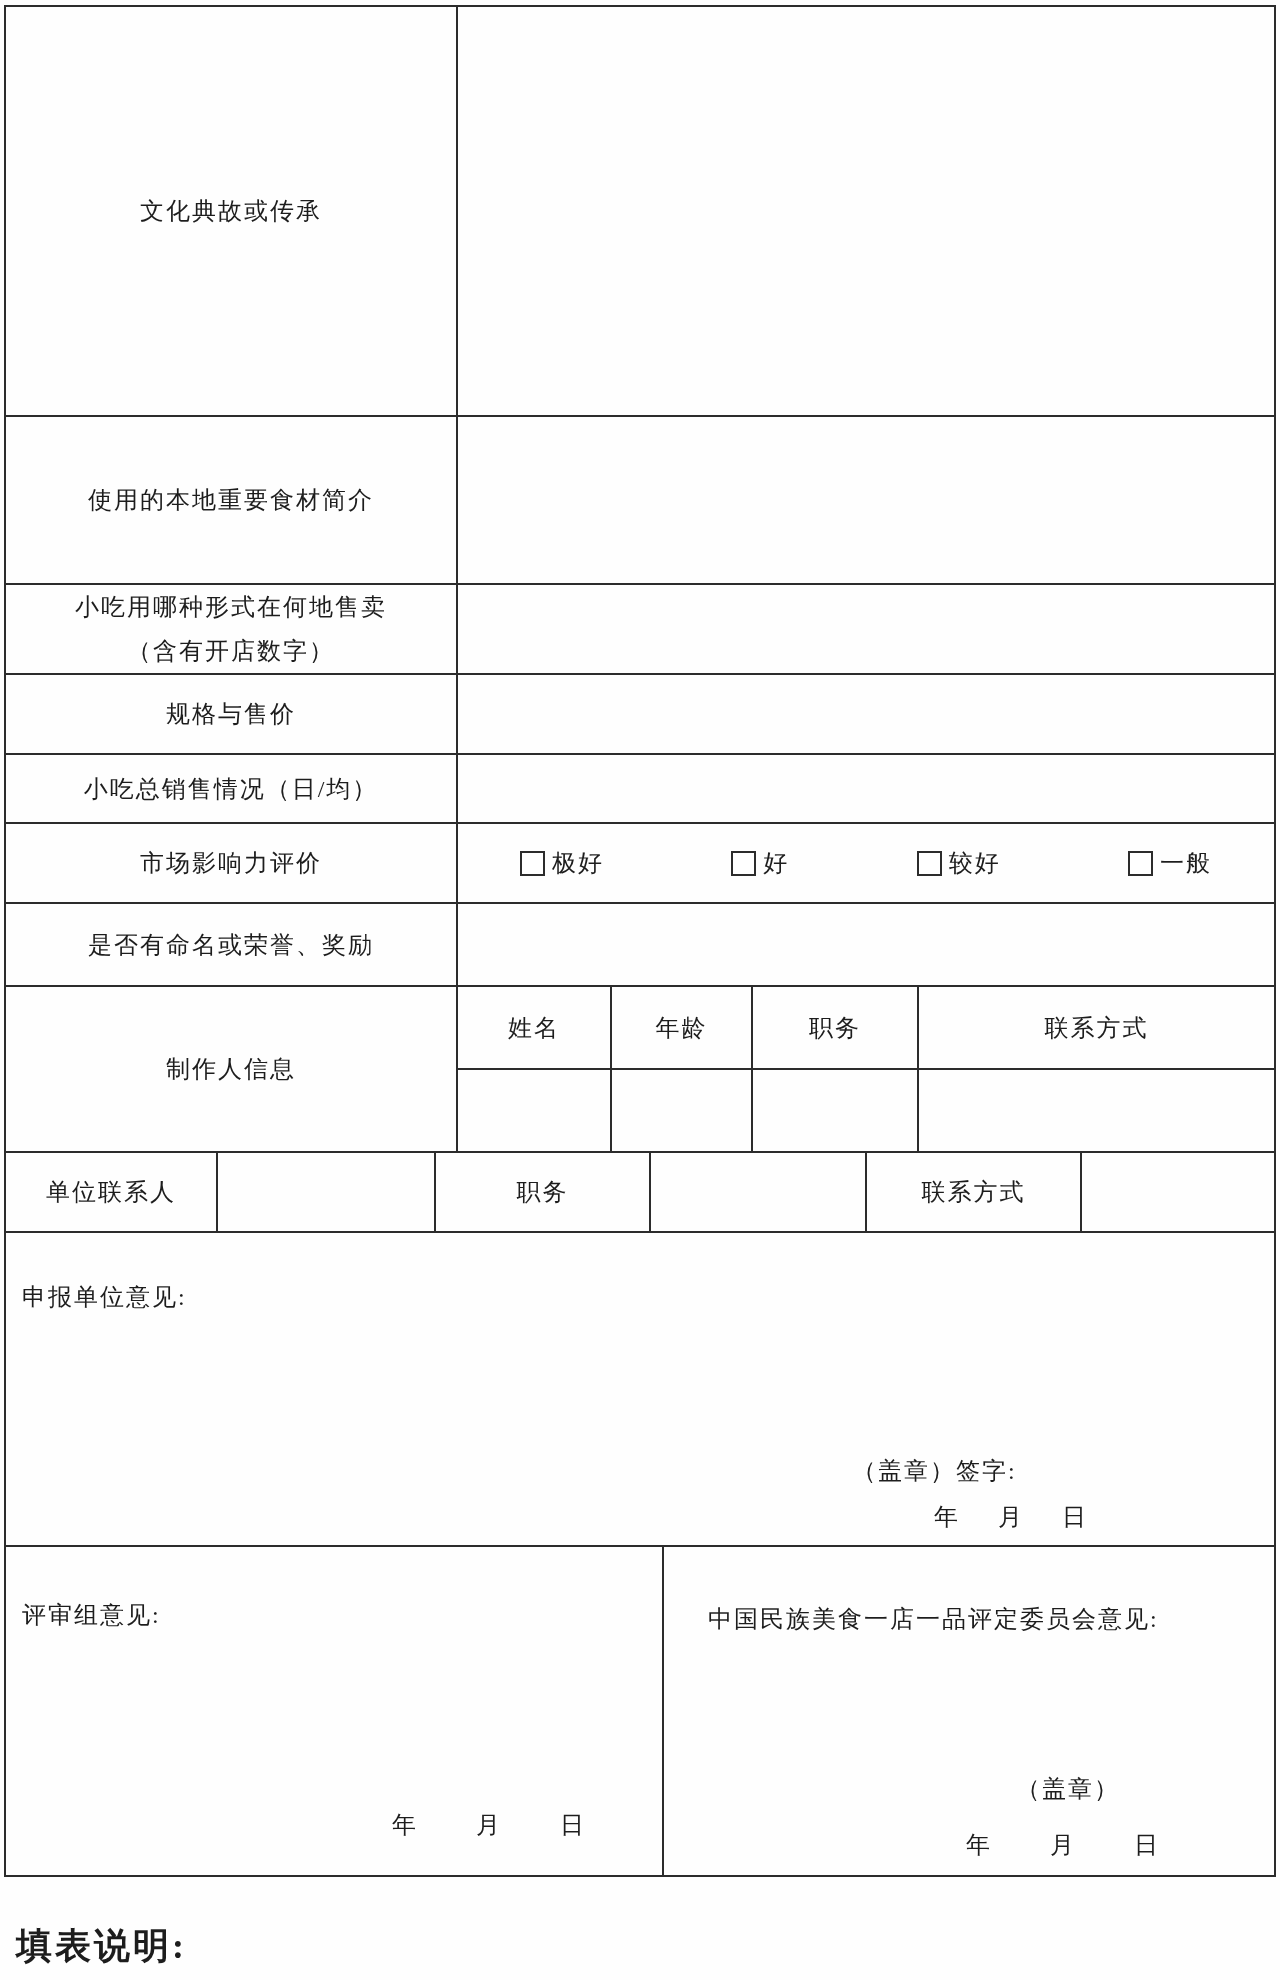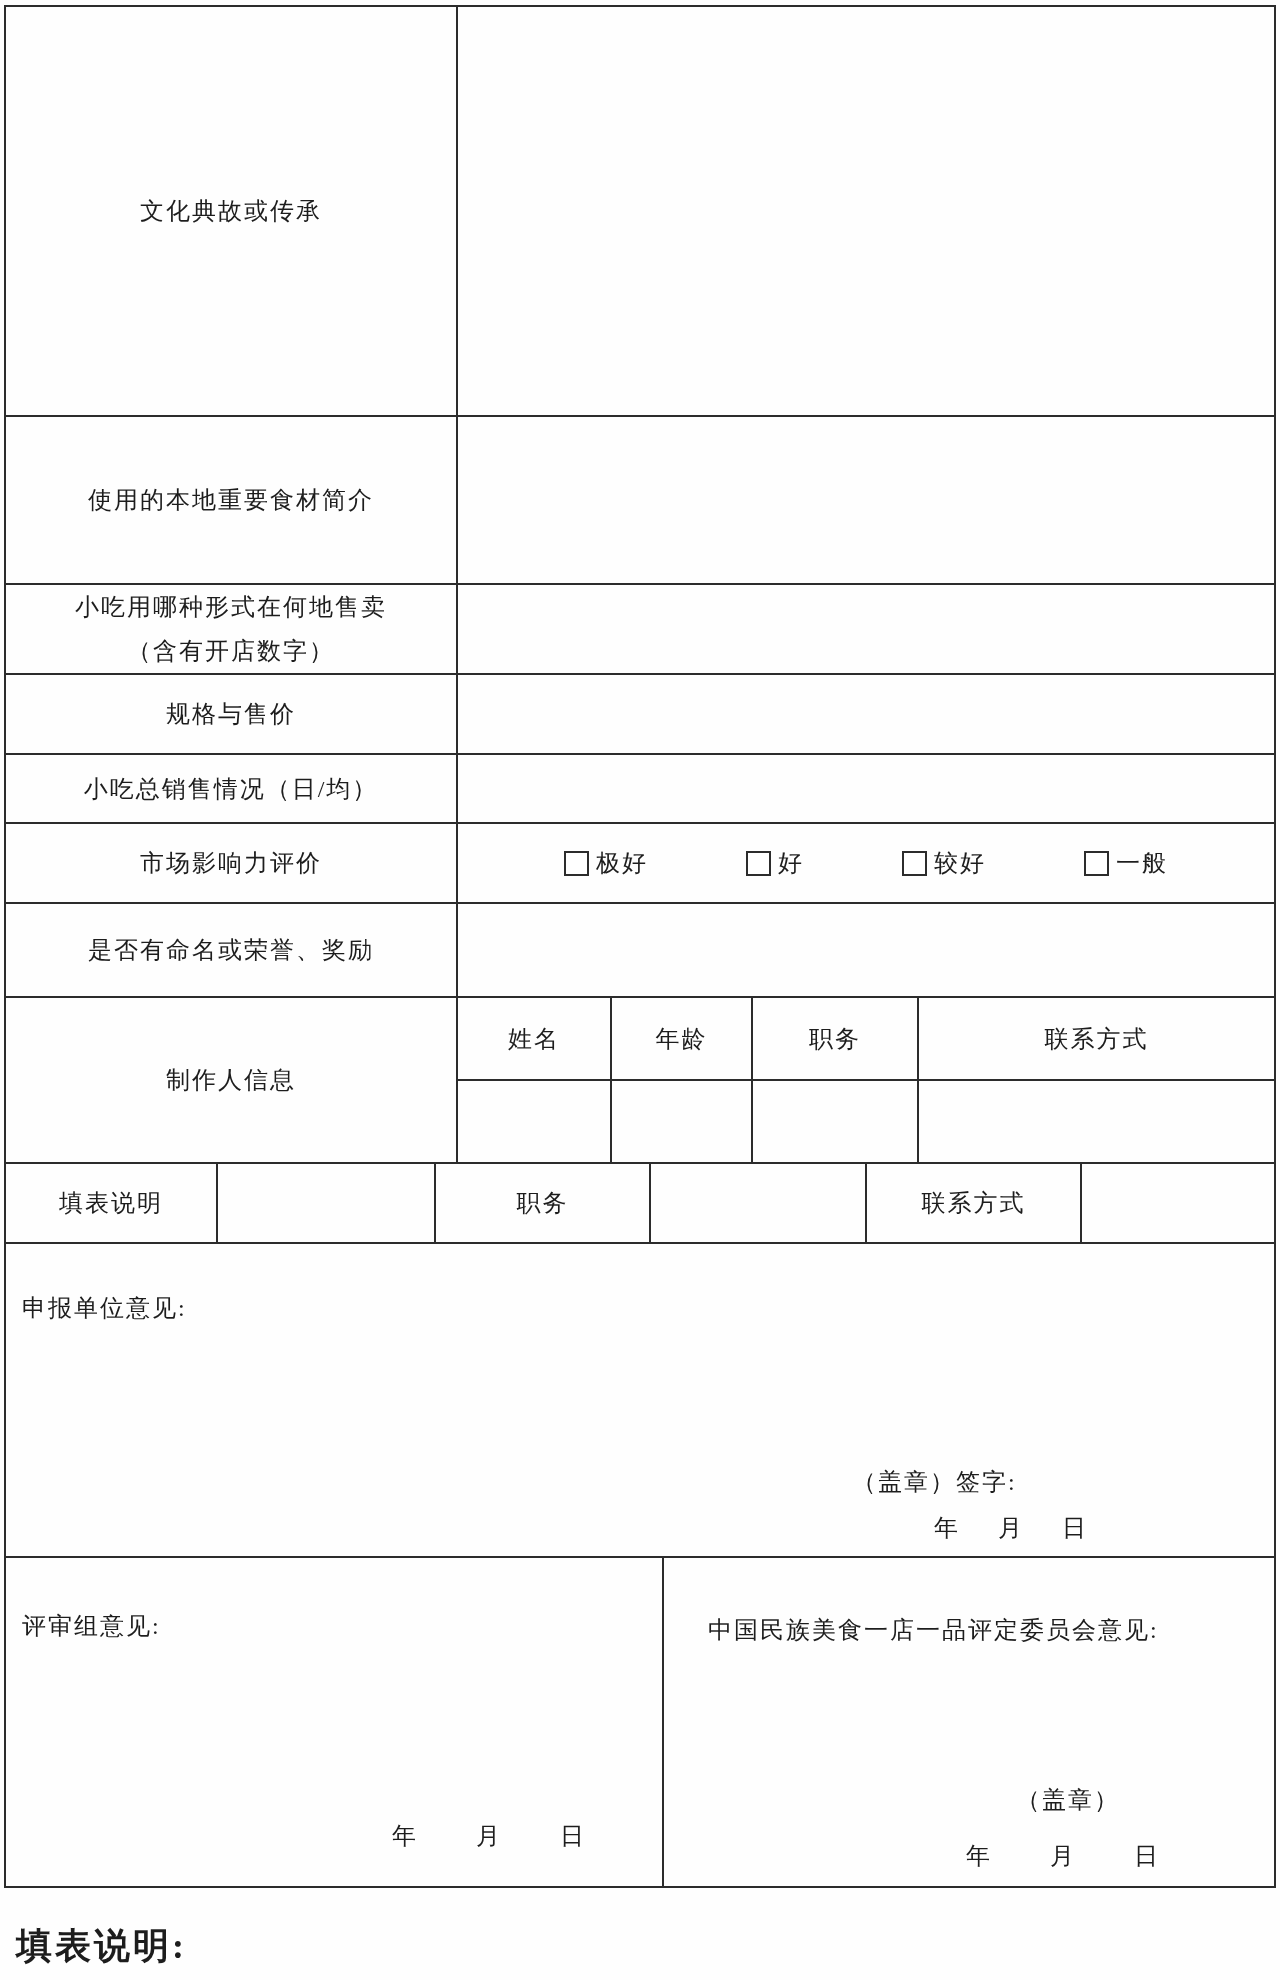--- a/index.html
+++ b/index.html
@@ -29,21 +29,21 @@
   }
   td.lbl { text-align:center; }
   td.rel { position:relative; vertical-align:top;margin-top:16px; }
   .l2 { line-height:44px; }
   .abs { position:absolute; white-space:nowrap; }
 
   .cbrow {
     display:flex;
     justify-content:space-between;
     align-items:center;
-    padding:0 106px;
+    padding:0 62px;
   }
   .cb-item { display:flex; align-items:center; }
   .cb-box {
     display:inline-block;
     width:25px; height:25px;
     border:2px solid #2c2c2c;
     background:#fff;
     margin-right:7px;
     flex:none;
   }
@@ -133,21 +133,21 @@
               <span>较好</span>
             </span>
             <span class="cb-item">
               <span class="cb-box"></span>
               <span>一般</span>
             </span>
           </div>
         </td>
       </tr>
 
-      <tr style="height:94px">
+      <tr style="height:83px">
         <td colspan="3" class="lbl">
           <span>是否有命名或荣誉、奖励</span>
         </td>
         <td colspan="8"></td>
       </tr>
 
       <tr style="height:83px">
         <td colspan="3" rowspan="2" class="lbl">
           <span>制作人信息</span>
         </td>
@@ -167,21 +167,21 @@
 
       <tr style="height:83px">
         <td></td>
         <td colspan="3"></td>
         <td colspan="2"></td>
         <td colspan="2"></td>
       </tr>
 
       <tr style="height:80px">
         <td class="lbl">
-          <span>填表说明</span>
+          <span>单位联系人</span>
         </td>
         <td></td>
         <td colspan="3" class="lbl">
           <span>职务</span>
         </td>
         <td colspan="3"></td>
         <td colspan="2" class="lbl">
           <span>联系方式</span>
         </td>
         <td></td>

